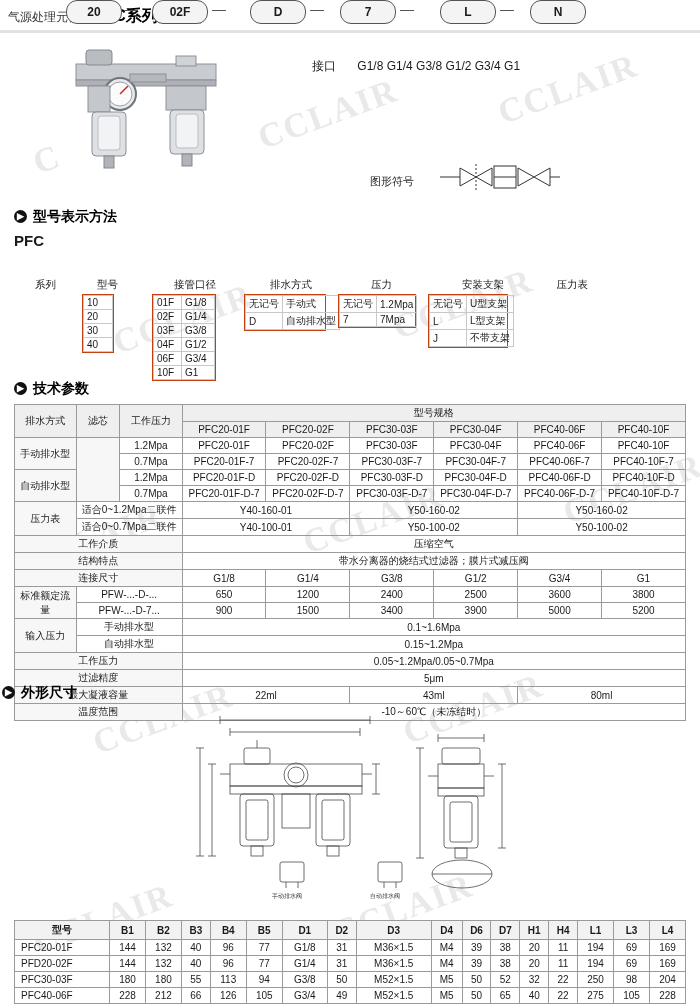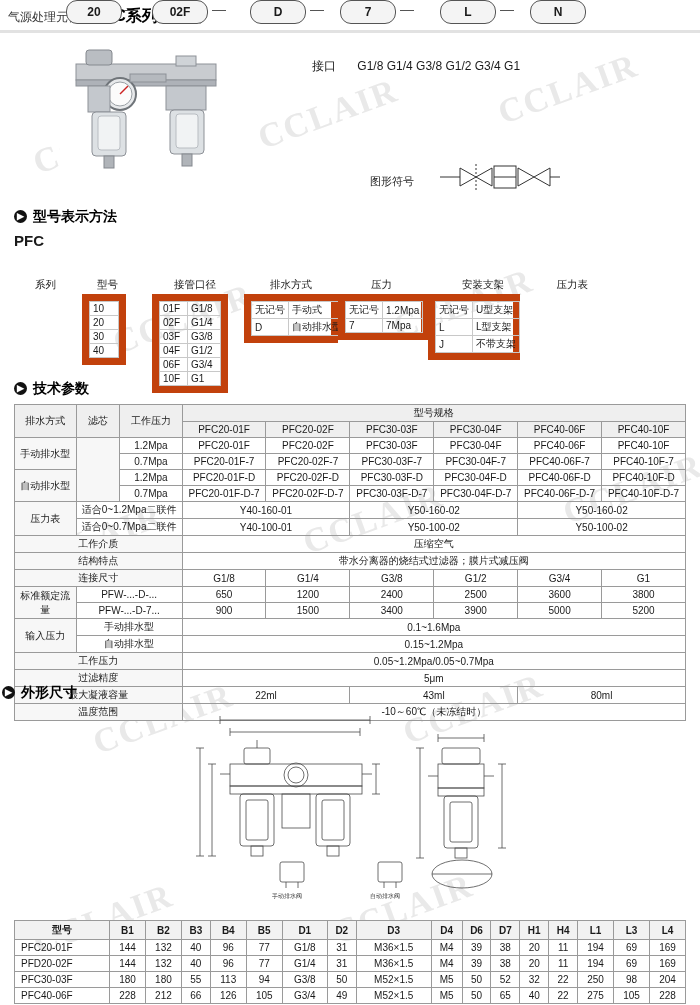--- a/index.html
+++ b/index.html
@@ -35,21 +35,21 @@
   .sec .bullet{display:inline-block;width:13px;height:13px;border-radius:50%;
     background:#111;color:#fff;font-size:9px;line-height:13px;text-align:center;
     margin-right:6px;vertical-align:2px;}
   .pill{position:absolute;top:0;height:22px;border:1px solid #555;border-radius:11px;
     background:#f4f4f4;text-align:center;line-height:22px;font-size:12px;font-weight:bold;}
   .dash{position:absolute;top:10px;width:14px;border-top:1px solid #555;}
   .pfc{position:absolute;left:14px;top:232px;font-size:15px;font-weight:bold;}
 
   .lbl{position:absolute;font-size:10.5px;text-align:right;}
 
-  .optbox{position:absolute;border:7px solid #c2410c;font-size:10px;}
+  .optbox{position:absolute;border:1px solid #c2410c;font-size:10px;}
   .optbox table{border-collapse:collapse;width:100%;}
   .optbox td{border:1px solid #c8c8c8;padding:1px 3px;white-space:nowrap;font-size:10px;}
 
   
   table.tech{position:absolute;left:14px;top:404px;border-collapse:collapse;
     width:672px;font-size:10px;}
   table.tech td{border:1px solid #9a9a9a;text-align:center;padding:1px 2px;height:13px;}
   table.tech td.hdr{background:#efefef;font-weight:normal;}
   table.tech td.lft{background:#f7f7f7;}
 

